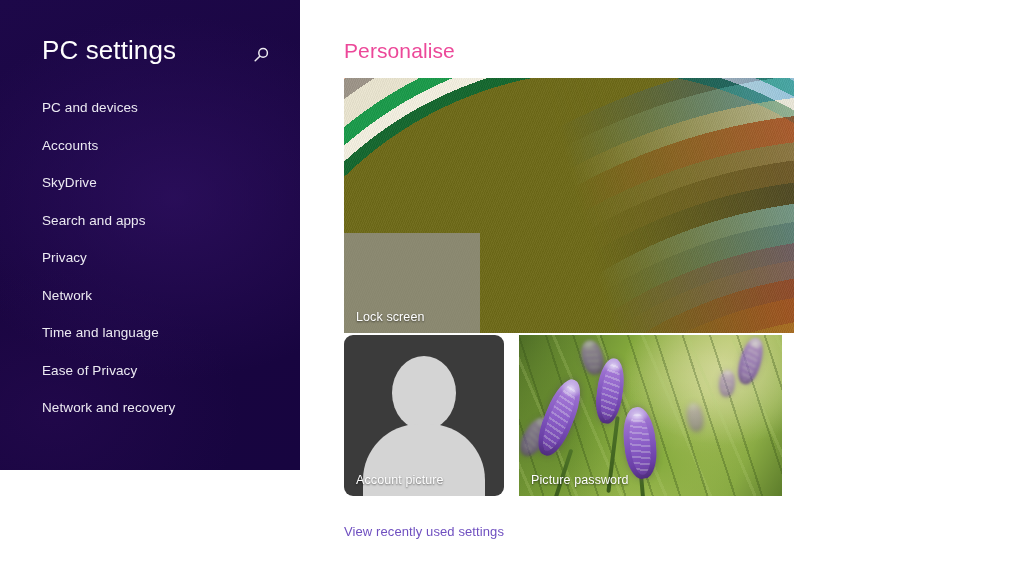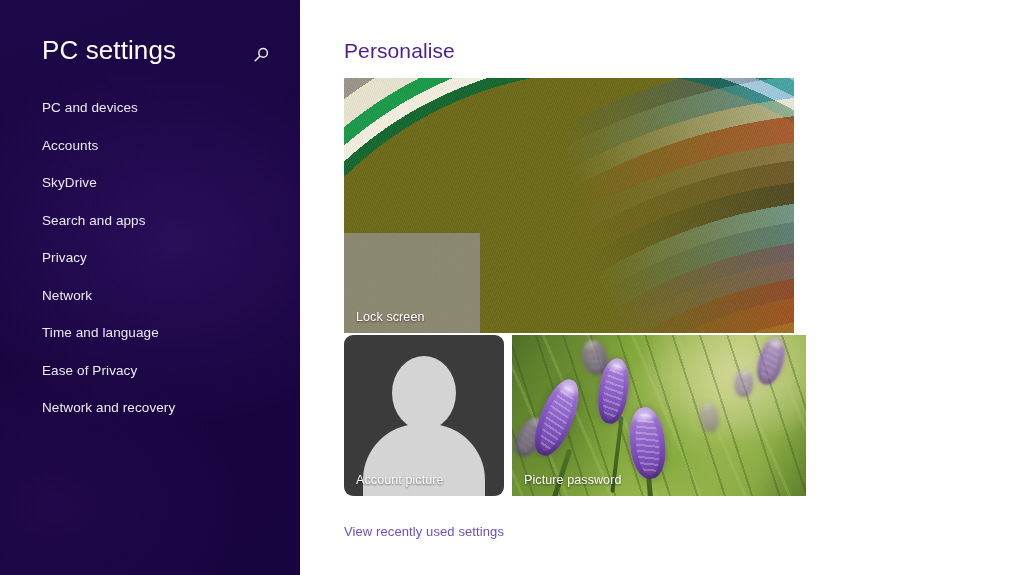--- a/index.html
+++ b/index.html
@@ -18,21 +18,21 @@
     width: 1024px;
     height: 575px;
     display: flex;
     background: #ffffff;
   }
 
   
   #sidebar {
     position: relative;
     width: 300px;
-    height: 575px;
+    height: 470px;
     flex: 0 0 300px;
     background: #1c0647;
     background-image:
       radial-gradient(ellipse 340px 260px at 58% 42%, rgba(46,16,96,0.75) 0%, rgba(46,16,96,0) 70%),
       radial-gradient(ellipse 260px 200px at 18% 88%, rgba(38,10,80,0.6) 0%, rgba(38,10,80,0) 72%),
       linear-gradient(160deg, #1d0849 0%, #190540 55%, #170540 100%);
   }
 
   .sidebar-header {
     position: absolute;
@@ -89,21 +89,21 @@
     position: relative;
     flex: 1 1 auto;
     height: 575px;
     background: #ffffff;
   }
 
   #page-title {
     position: absolute;
     top: 38px;
     left: 44px;
-    color: #4c1d95;
+    color: #ec4899;
     font-size: 21px;
     font-weight: 400;
     letter-spacing: 0.1px;
     line-height: 26px;
     white-space: nowrap;
   }
 
   
   .tile {
     position: absolute;
@@ -260,23 +260,23 @@
     top: 89px;
     width: 122px;
     height: 110px;
     margin-left: -61px;
     border-radius: 56px 56px 10px 10px;
     background: #d4d4d4;
   }
 
   
   #tile-picture-password {
-    left: 212px;
+    left: 219px;
     top: 335px;
-    width: 294px;
+    width: 263px;
     height: 161px;
     background: #4c1d95;
   }
   .lav-bg {
     position: absolute;
     inset: 0;
     background:
       radial-gradient(ellipse 150px 110px at 78% 22%, rgba(208,214,150,0.95) 0%, rgba(208,214,150,0) 68%),
       radial-gradient(ellipse 130px 120px at 52% 78%, rgba(126,166,56,0.9) 0%, rgba(126,166,56,0) 70%),
       radial-gradient(ellipse 110px 150px at 16% 60%, rgba(96,132,44,0.85) 0%, rgba(96,132,44,0) 72%),

